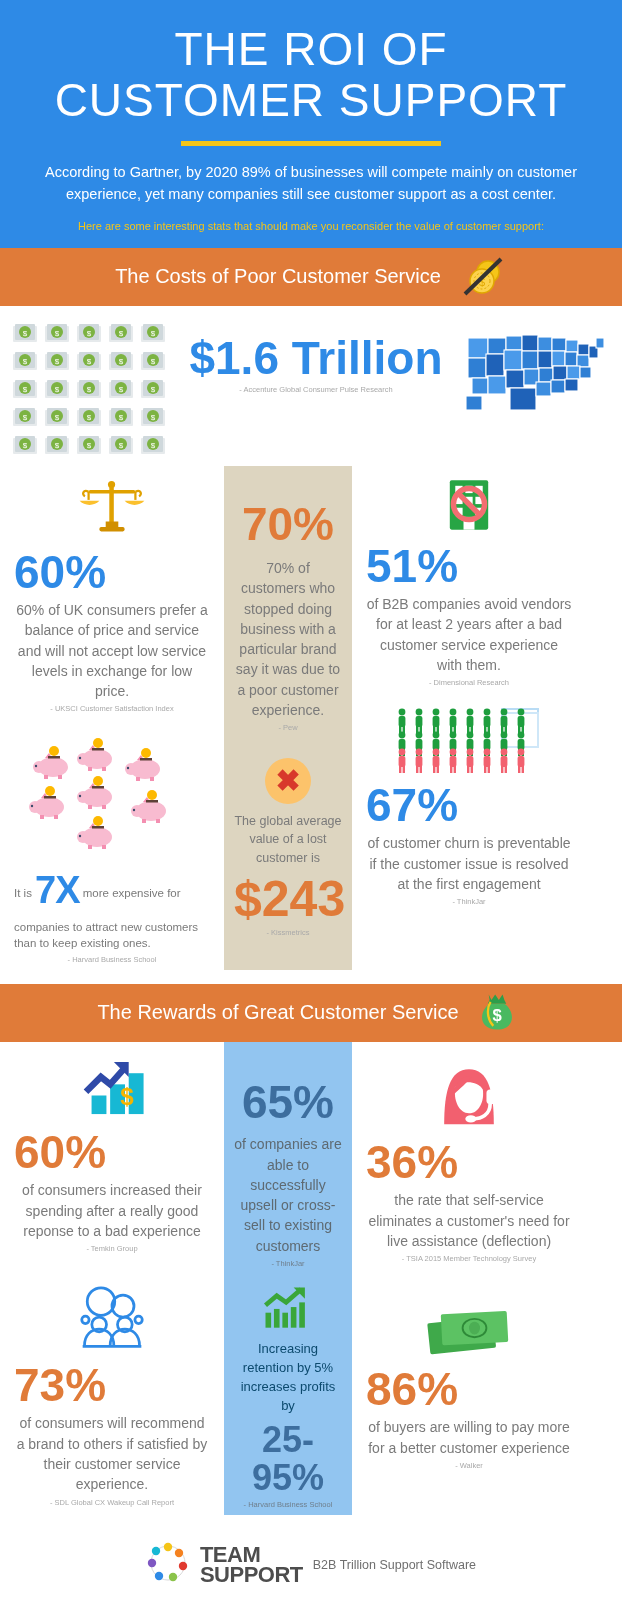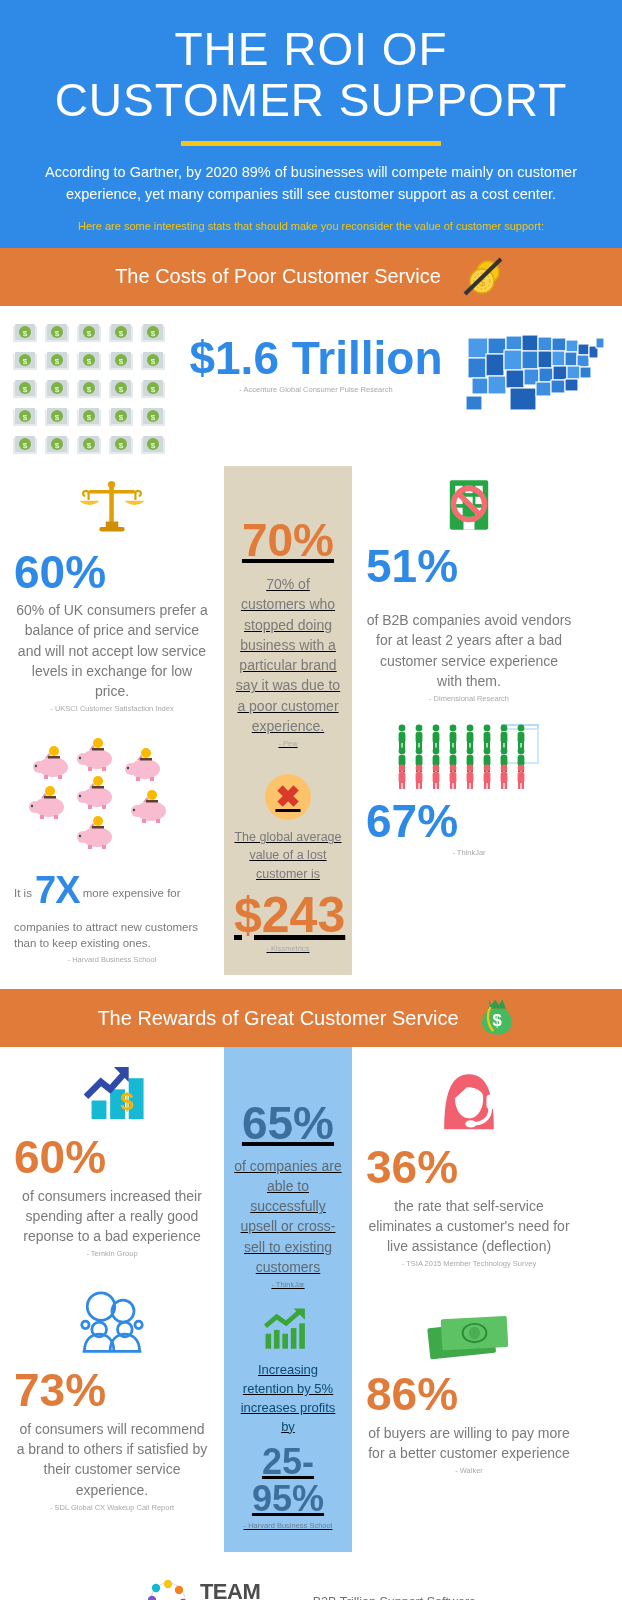--- a/index.html
+++ b/index.html
@@ -27,21 +27,21 @@
     background: #e07b39; height: 58px; display: flex; align-items: center;
     justify-content: center; gap: 14px; position: relative;
   }
   .section-bar h2 { color: #fff; font-size: 20px; font-weight: 400; }
   .bar-icon { width: 52px; height: 46px; position: relative; flex: 0 0 auto; }
 
   
   .band { display: flex; width: 622px; }
   .col { width: 207px; padding: 0 14px; }
   .col.wide-l { width: 224px; }
-  .col.center { width: 128px; padding: 16px 10px; text-decoration: underline; }
+  .col.center { width: 128px; padding: 0 10px; }
   .col.wide-r { width: 234px; }
 
   .beige { background: #ddd5c0; }
   .lightblue { background: #92c5f0; }
 
   .cell { text-align: center; padding: 10px 0 6px; }
 
   .bignum { font-size: 46px; font-weight: 700; line-height: 1.05; }
   .bignum.blue { color: #2e8ae6; }
   .bignum.orange { color: #e07b39; }
@@ -441,21 +441,21 @@
                 <rect x="42" y="22" width="8" height="8"></rect>
               <rect x="20" y="34" width="8" height="8"></rect>
                 <rect x="42" y="34" width="8" height="8"></rect>
               <rect x="29" y="44" width="12" height="14"></rect>
             </g>
             <circle cx="35" cy="30" r="17" fill="none" stroke="#f26e71" stroke-width="6"></circle>
             <line x1="23" y1="18" x2="47" y2="42" stroke="#f26e71" stroke-width="6"></line>
           </svg>
         </div>
         <div class="bignum blue" style="text-align:left;margin-top:8px;">51%</div>
-        <div class="desc" style="margin-top:20px;">of B2B companies avoid vendors for at least 2 years after a bad customer service experience with them.</div>
+        <div class="desc" style="margin-top:4px;">of B2B companies avoid vendors for at least 2 years after a bad customer service experience with them.</div>
         <div class="src">- Dimensional Research</div>
       </div>
 
       <div class="cell" style="padding-top:14px;">
         <div style="position:relative;">
           <svg viewBox="0 0 150 66" width="150" height="66" style="display:block;margin:0 auto;">
             <rect x="108" y="2" width="36" height="38" fill="none" stroke="#b9dcf5" stroke-width="2"></rect>
             <rect x="112" y="6" width="32" height="34" fill="none" stroke="#cfe7f8" stroke-width="2"></rect>
             <g fill="#1e9e3e">
               <g>
@@ -602,20 +602,21 @@
               <g transform="translate(119,40)">
                   <circle cx="8" cy="5" r="3.4"></circle>
                   <rect x="4.6" y="9" width="6.8" height="11" rx="2"></rect>
                   <rect x="5" y="19" width="2.4" height="7"></rect>
                   <rect x="8.6" y="19" width="2.4" height="7"></rect>
                 </g>
             </g>
           </svg>
         </div>
         <div class="bignum blue" style="text-align:left;margin-top:8px;">67%</div>
+        <div class="desc" style="margin-top:4px;">of customer churn is preventable if the customer issue is resolved at the first engagement</div>
         <div class="src">- ThinkJar</div>
       </div>
     </div>
   </div>
 
   <div class="section-bar" style="margin-top:14px;">
     <h2>The Rewards of Great Customer Service</h2>
     <div class="bar-icon">
       <svg viewBox="0 0 52 46" width="48" height="44">
         <path d="M18 10 L34 10 L36 14 L16 14 Z" fill="#2e9e4a"></path>

